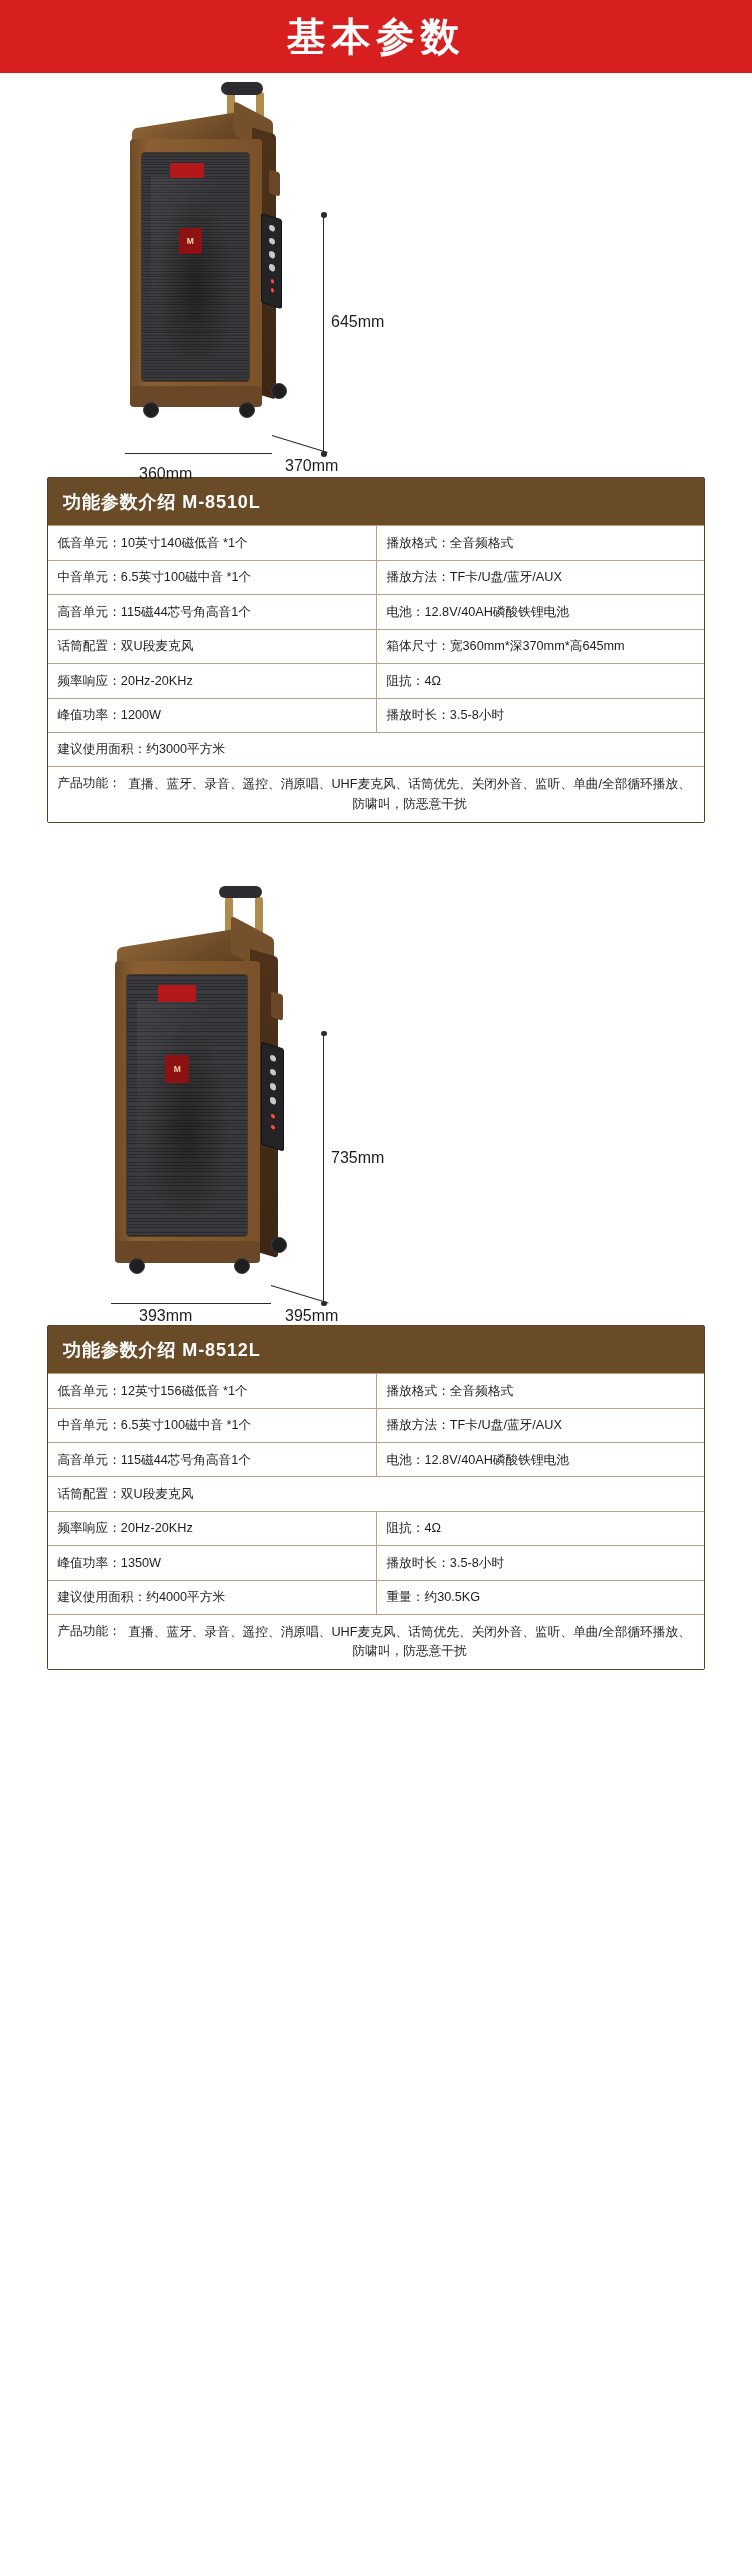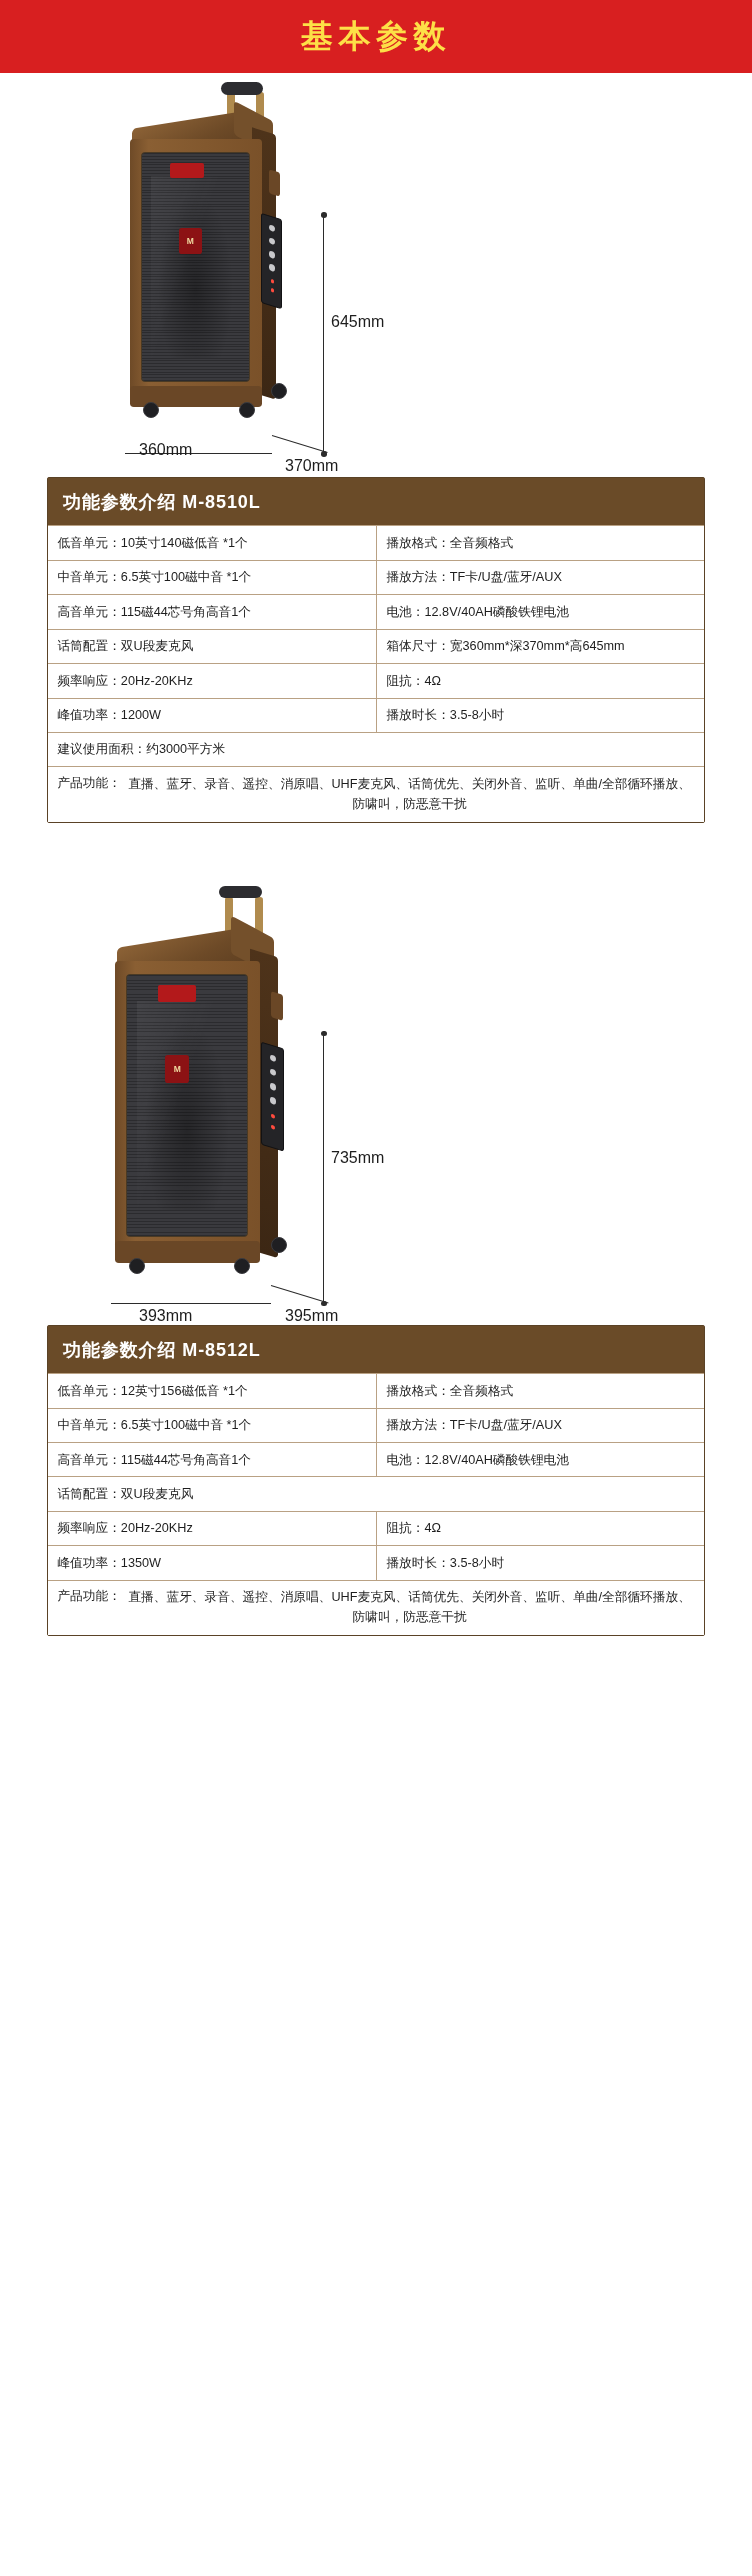--- a/index.html
+++ b/index.html
@@ -19,22 +19,22 @@
   
   .banner {
     width: 752px;
     height: 73px;
     background: #d81f20;
     display: flex;
     align-items: center;
     justify-content: center;
   }
   .banner-title {
-    color: #fde047;
-    font-size: 32px;
+    color: #ffffff;
+    font-size: 39px;
     font-weight: bold;
     letter-spacing: 5.6px;
   }
 
   
   .product-block {
     position: relative;
     width: 752px;
   }
   .product-stage {
@@ -258,21 +258,21 @@
       <div class="spk-foot" style="left:143px; top:329px;"></div>
       <div class="spk-foot" style="left:239px; top:329px;"></div>
       <div class="spk-foot" style="left:271px; top:310px;"></div>
 
       <div class="dim-dot" style="left:321px; top:139px;"></div>
       <div class="dim-line-v" style="left:323px; top:143px; height:237px;"></div>
       <div class="dim-dot" style="left:321px; top:378px;"></div>
       <div class="dim-label" style="left:331px; top:240px;">645mm</div>
 
       <div class="dim-line-h" style="left:125px; top:380px; width:147px;"></div>
-      <div class="dim-label" style="left:139px; top:368px;">360mm</div>
+      <div class="dim-label" style="left:139px; top:392px;">360mm</div>
 
       <div class="dim-line-h" style="left:272px; top:362px; width:58px; transform:rotate(17deg); transform-origin:left center;"></div>
       <div class="dim-label" style="left:285px; top:384px;">370mm</div>
     </div>
   </div>
 
   <div class="spec">
     <div class="spec-title">功能参数介绍 M-8510L</div>
     <div class="spec-body">
       <div class="spec-row">
@@ -382,20 +382,24 @@
         <div class="spec-cell">话筒配置：双U段麦克风</div>
       </div>
       <div class="spec-row">
         <div class="spec-cell">频率响应：20Hz-20KHz</div>
         <div class="spec-cell">阻抗：4Ω</div>
       </div>
       <div class="spec-row">
         <div class="spec-cell">峰值功率：1350W</div>
         <div class="spec-cell">播放时长：3.5-8小时</div>
       </div>
+      <div class="spec-row">
+        <div class="spec-cell">建议使用面积：约4000平方米</div>
+        <div class="spec-cell">重量：约30.5KG</div>
+      </div>
       <div class="spec-note">
         <div class="spec-note-key">产品功能：</div>
         <div class="spec-note-val">直播、蓝牙、录音、遥控、消原唱、UHF麦克风、话筒优先、关闭外音、监听、单曲/全部循环播放、防啸叫，防恶意干扰</div>
       </div>
     </div>
   </div>
 
 </div>
 
 

